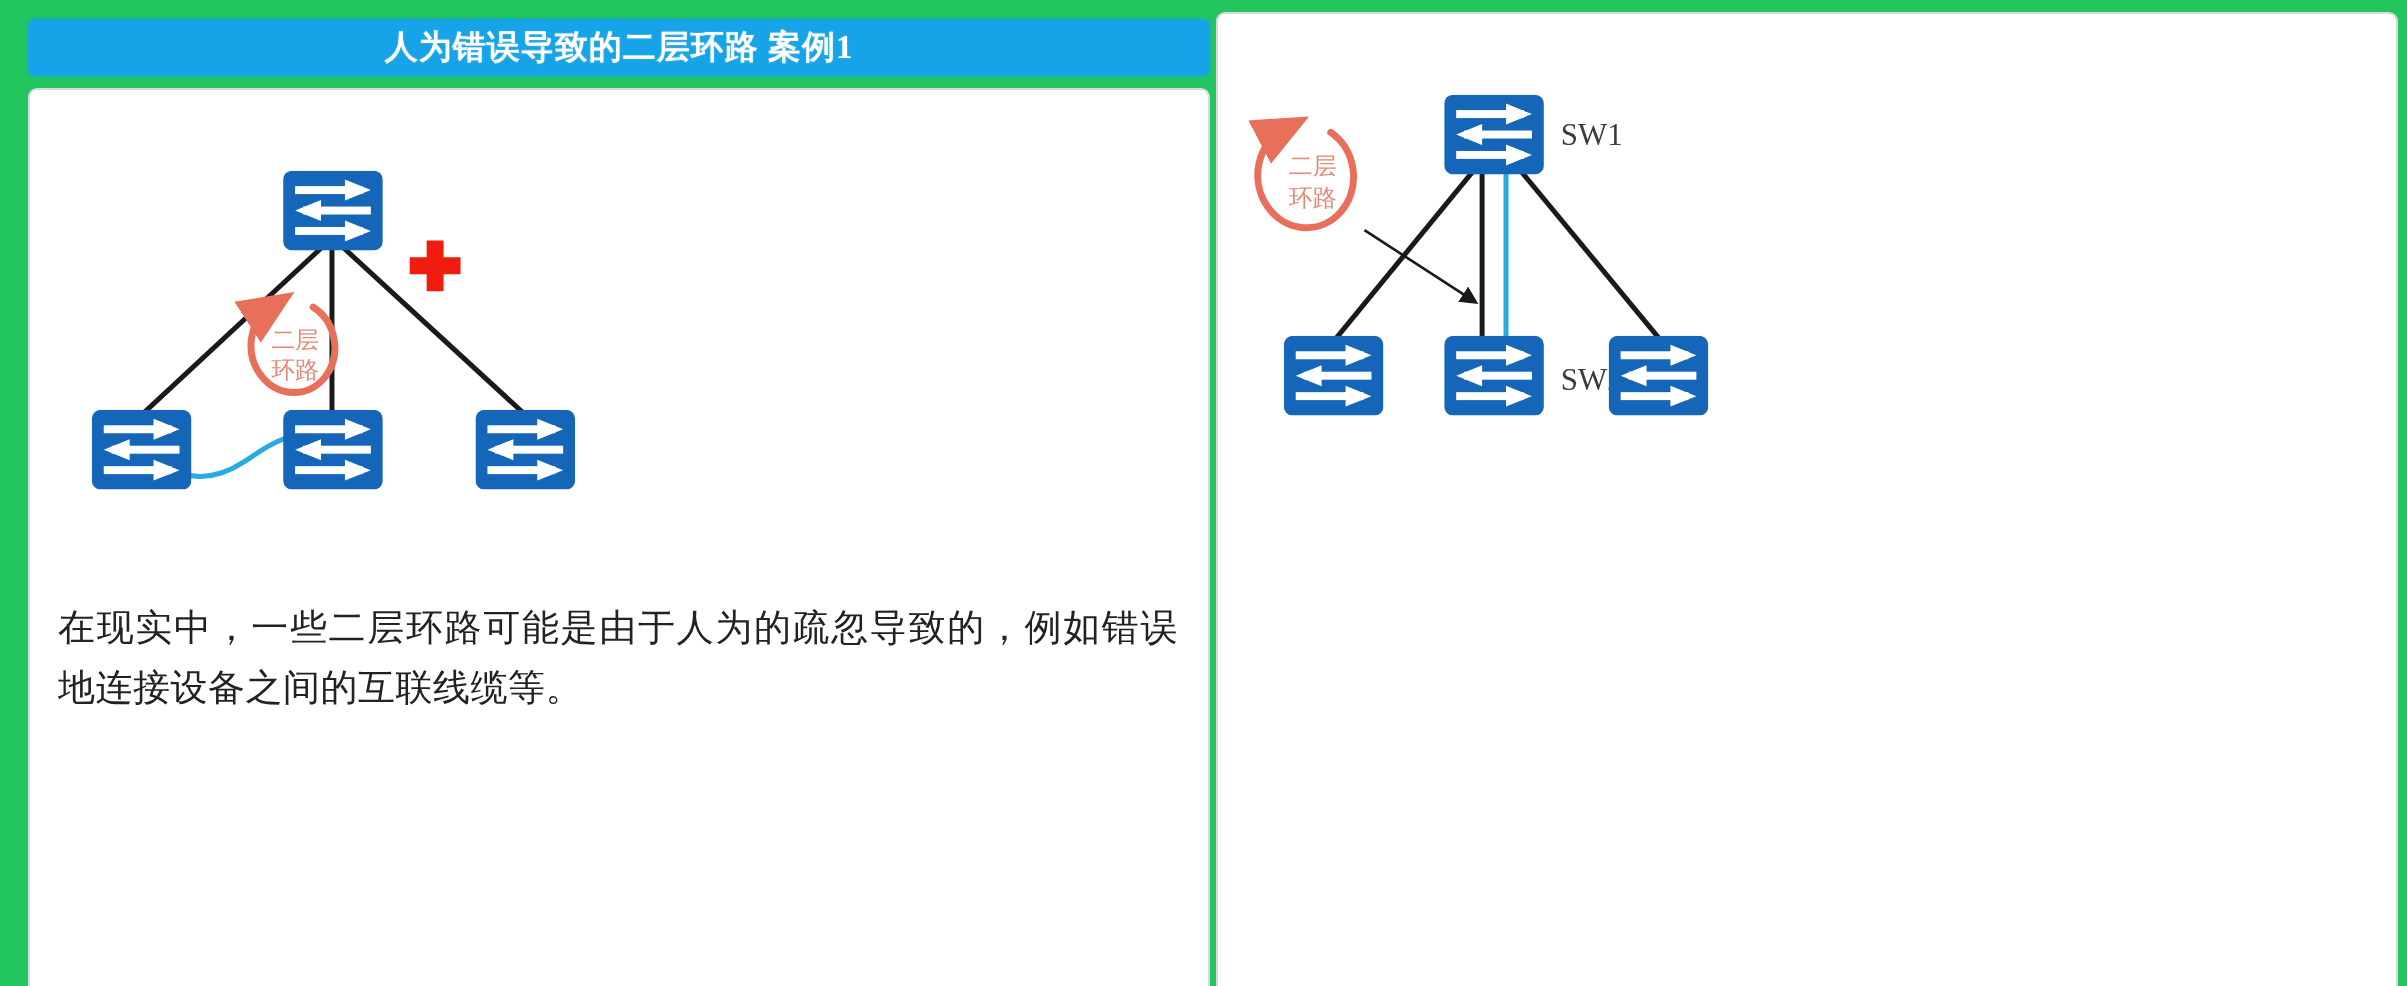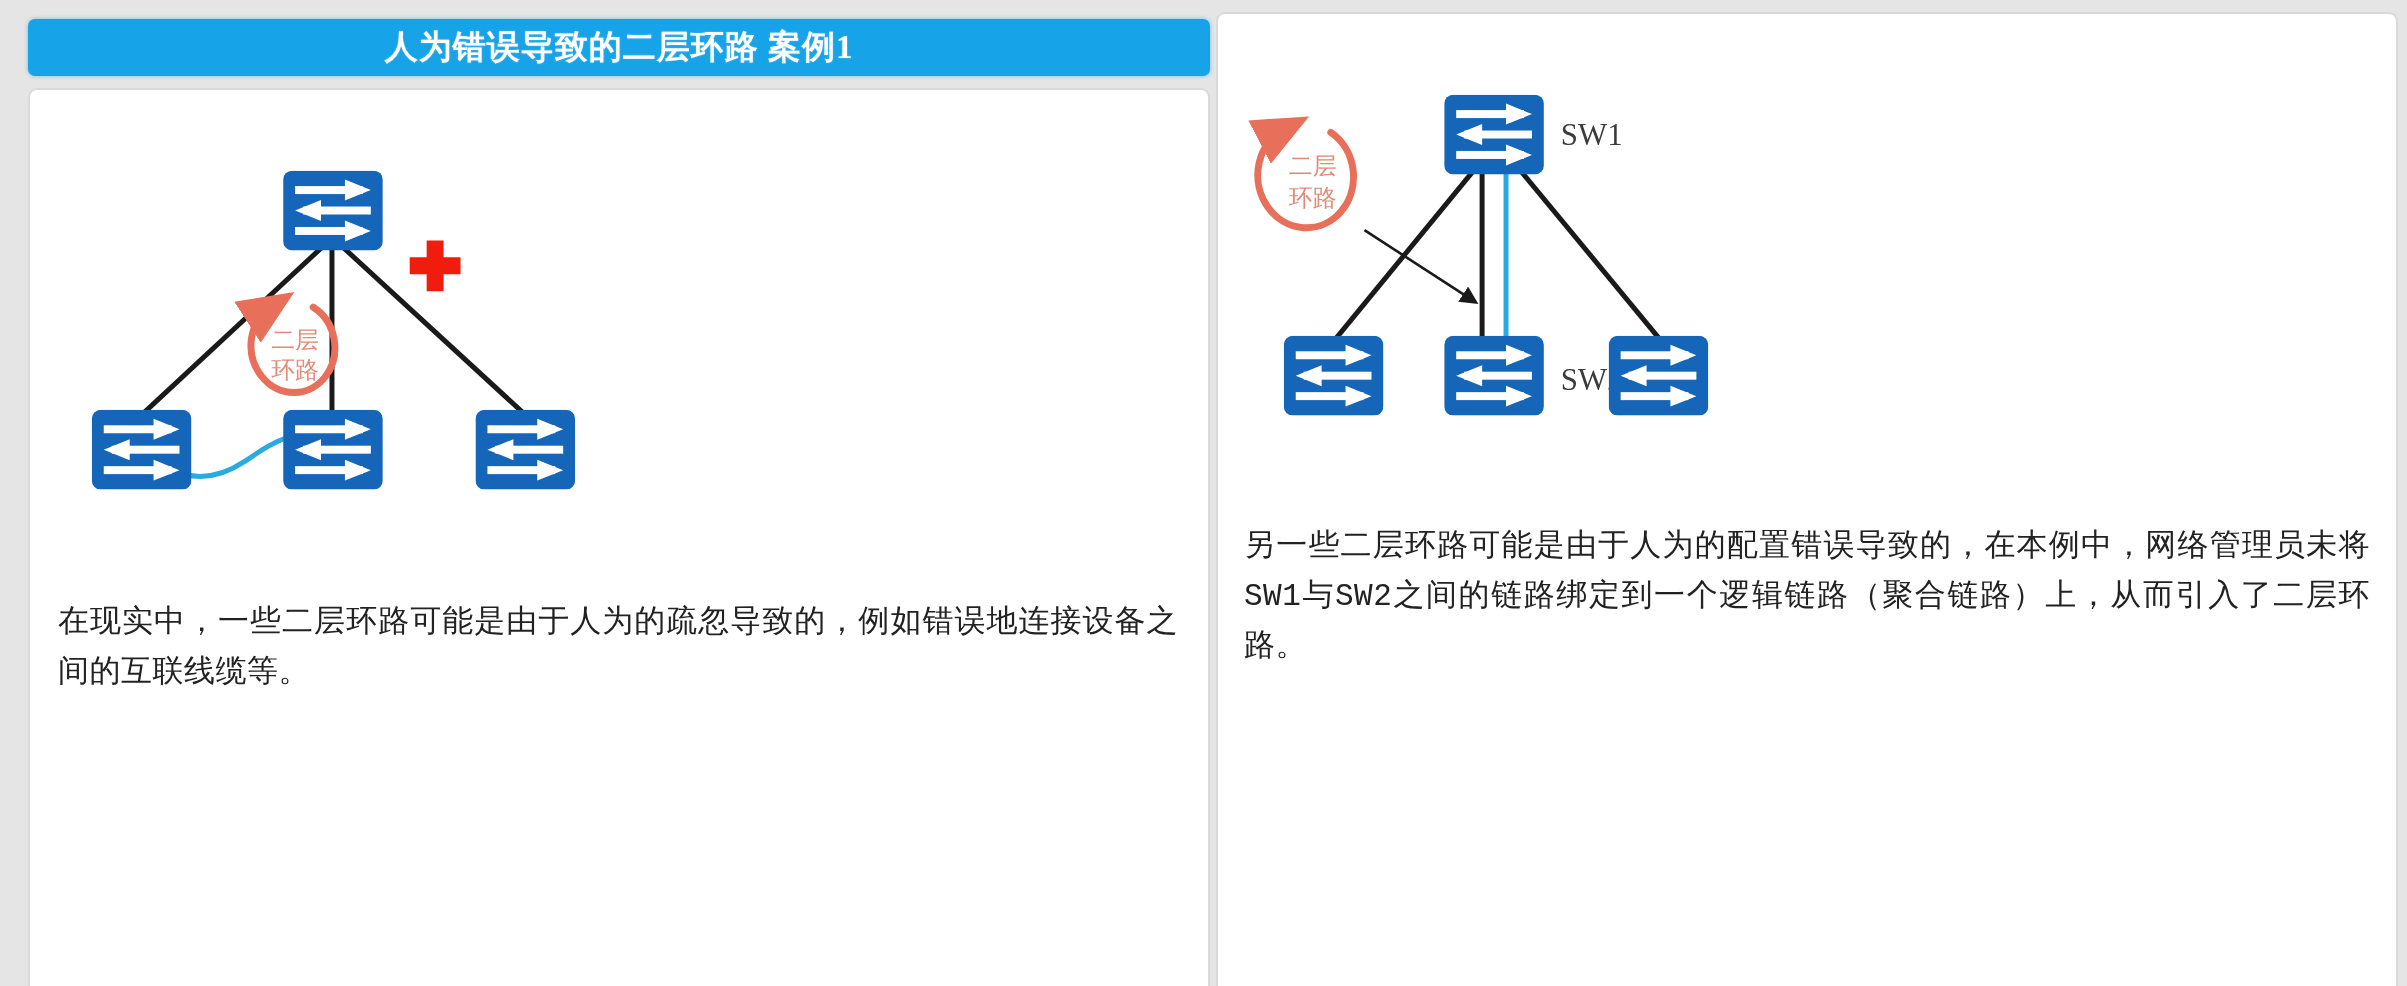--- a/index.html
+++ b/index.html
@@ -9,21 +9,21 @@
     width: 2407px;
     height: 986px;
     overflow: hidden;
     font-family: "Liberation Serif", "DejaVu Serif", serif;
   }
 
   #root {
     position: relative;
     width: 2407px;
     height: 986px;
-    background: #e5e5e5;
+    background: #22c55e;
     display: flex;
     gap: 6px;
     padding: 0;
     box-sizing: border-box;
   }
 
   .panel {
     position: relative;
     width: 1182px;
     height: 986px;
@@ -77,25 +77,25 @@
   }
   .diagram-wrap svg { display: block; width: 100%; height: 100%; }
 
   .caption {
     position: absolute;
     left: 0;
     top: 508px;
     width: 100%;
     box-sizing: border-box;
     padding: 0 30px 0 28px;
-    font-size: 31px;
+    font-size: 37px;
     line-height: 1.62;
     color: #222222;
     letter-spacing: 0.5px;
-    font-family: Liberation Mono, monospace;
+    font-family: Liberation Serif, serif;
     text-align: justify;
   }
   .panel.right .caption { padding: 0 26px 0 26px; }
 
   .sw-label {
     font-size: 31px;
     fill: #3b3b3b;
     font-family: "Liberation Serif", "DejaVu Serif", serif;
   }
   .loop-label {
@@ -260,18 +260,17 @@
           </g>
           <g>
             <use href="#switch-icon-2" x="66" y="322" width="100" height="80"></use>
           </g>
           <g>
             <use href="#switch-icon-2" x="392" y="322" width="100" height="80"></use>
           </g>
         </svg>
       </div>
 
-      <div class="caption">另一些二层环路可能是由于人为的配置错误导致的，在本例中，网络管理员未将SW1与SW2之间的链路绑定到一个逻辑链路（聚合链路）上，从而引入了二层环路。</div>
 
     </div>
   </div>
 
 </div>
 
 </body></html>

